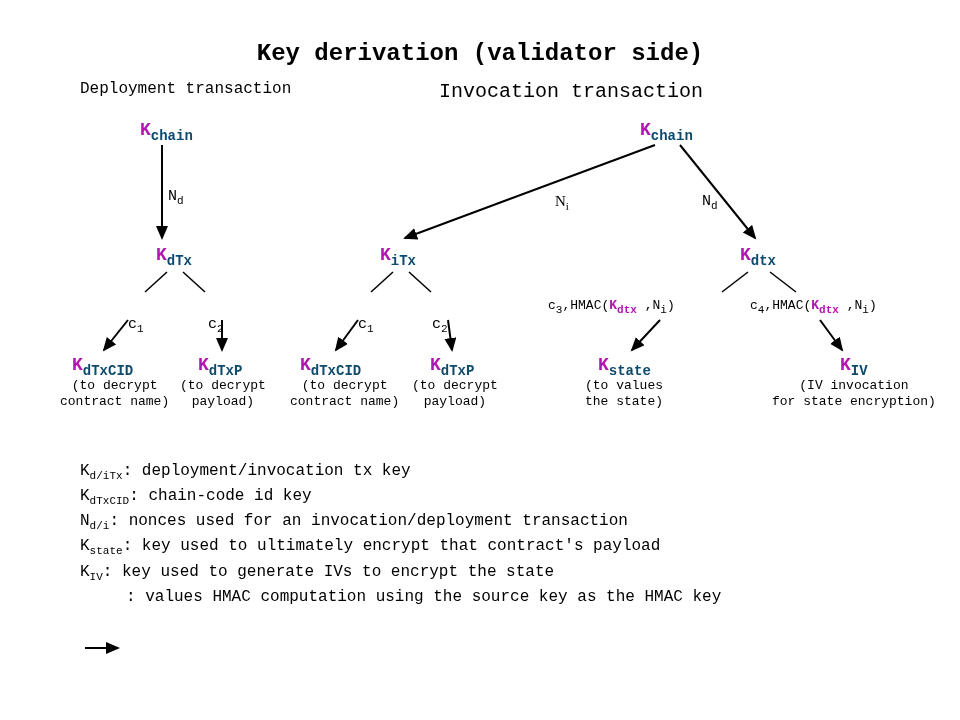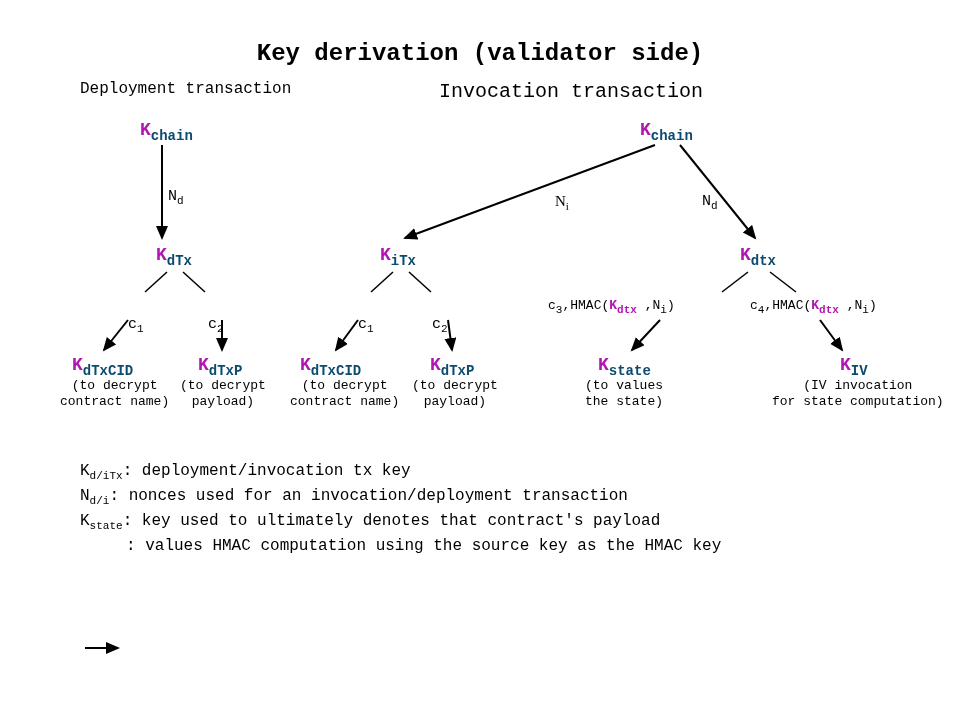--- a/index.html
+++ b/index.html
@@ -113,21 +113,21 @@
 <div class="node" style="left:598px; top:355px;">
   <span class="k">K</span><span class="ksl">state</span>
 </div>
 <div class="desc" style="left:585px; top:378px; text-align:center;">
   <span>(to values</span><br><span>the state)</span>
 </div>
 <div class="node" style="left:828px; top:355px;margin-left:12px;">
   <span class="k">K</span><span class="ksl">IV</span>
 </div>
 <div class="desc" style="left:772px; top:378px; text-align:center;">
-  <span>(IV invocation</span><br><span>for state computation)</span>
+  <span>(IV invocation</span><br><span>for state encryption)</span>
 </div>
 
 <svg class="arrows">
   <defs>
     <marker id="ah" markerWidth="8" markerHeight="8" refX="6" refY="3" orient="auto">
       <path d="M0,0 L7,3 L0,6 Z" fill="black"></path>
     </marker>
   </defs>
 
   <line x1="162" y1="145" x2="162" y2="238" stroke="black" stroke-width="2" marker-end="url(#ah)"></line>
@@ -147,16 +147,18 @@
   <line x1="748" y1="272" x2="722" y2="292" stroke="black" stroke-width="1.5"></line>
   <line x1="770" y1="272" x2="796" y2="292" stroke="black" stroke-width="1.5"></line>
   <line x1="660" y1="320" x2="632" y2="350" stroke="black" stroke-width="2" marker-end="url(#ah)"></line>
   <line x1="820" y1="320" x2="842" y2="350" stroke="black" stroke-width="2" marker-end="url(#ah)"></line>
 
   <line x1="85" y1="648" x2="118" y2="648" stroke="black" stroke-width="2" marker-end="url(#ah)"></line>
 </svg>
 
 <div class="legend">
   <div><span>K</span><span class="bs">d/iTx</span><span>: deployment/invocation tx key</span></div>
+  <div><span>K</span><span class="bs">dTxCID</span><span>: chain-code id key</span></div>
   <div><span>N</span><span class="bs">d/i</span><span>: nonces used for an invocation/deployment transaction</span></div>
-  <div><span>K</span><span class="bs">state</span><span>: key used to ultimately denotes that contract's payload</span></div>
+  <div><span>K</span><span class="bs">state</span><span>: key used to ultimately encrypt that contract's payload</span></div>
+  <div><span>K</span><span class="bs">IV</span><span>: key used to generate IVs to encrypt the state</span></div>
   <div style="padding-left:46px;"><span>: values HMAC computation using the source key as the HMAC key</span></div>
 </div>
 
 </body></html>

